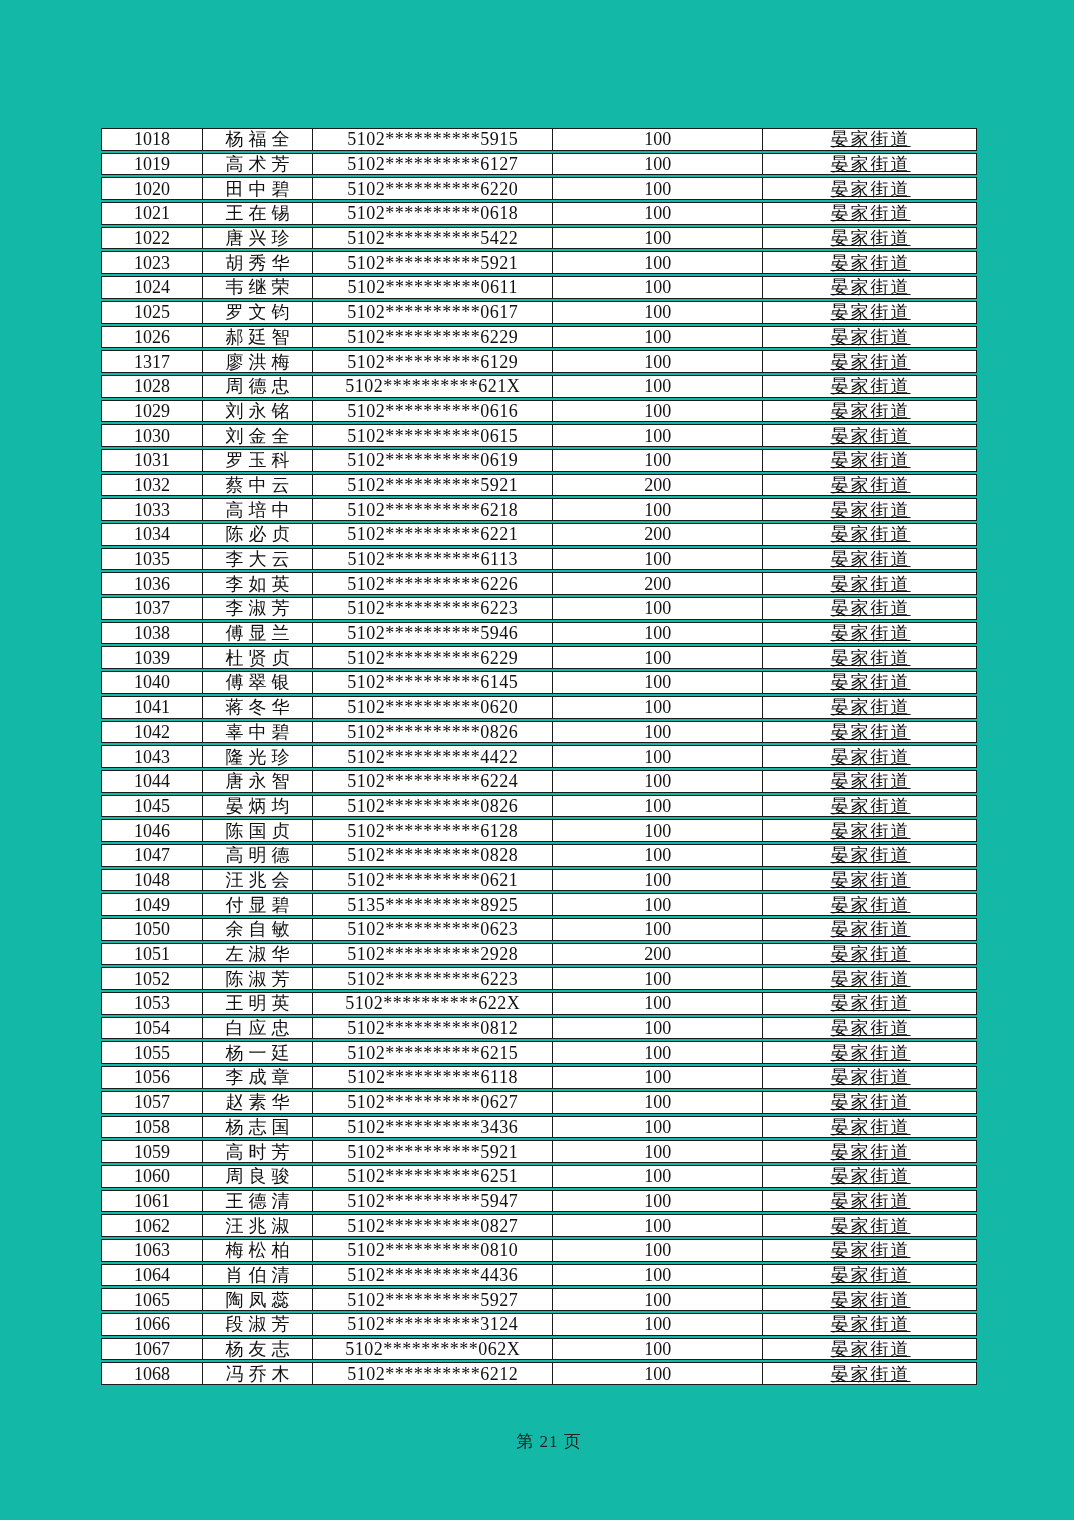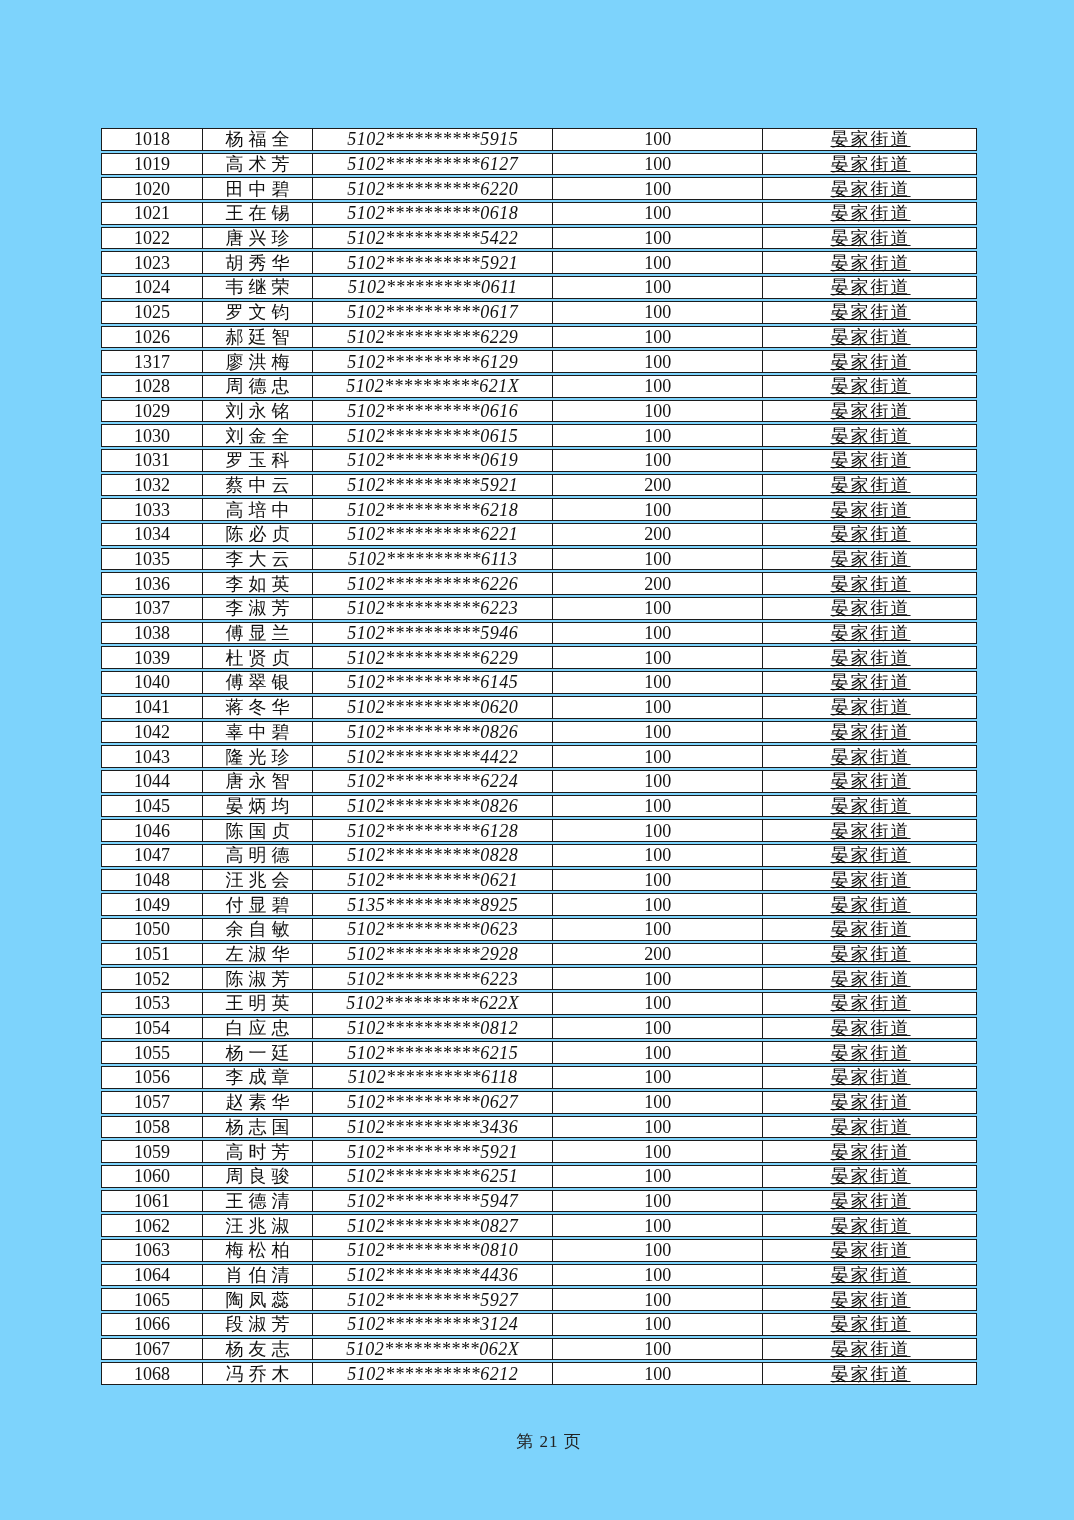--- a/index.html
+++ b/index.html
@@ -11,21 +11,21 @@
     width: 1074px;
     height: 1520px;
     position: relative;
     font-family: "Liberation Serif", "DejaVu Serif", serif;
     color: #111111;
     overflow: hidden;
   }
   .page {
     position: absolute;
     inset: 0;
-    background: #7dd3fc;
+    background: #14b8a6;
   }
   .table-wrap {
     position: absolute;
     left: 101px;
     top: 128px;
     width: 876px;
   }
   .row {
     display: flex;
     box-sizing: border-box;
@@ -41,21 +41,21 @@
     justify-content: center;
     border-right: 1.6px solid #1c1c1c;
     font-size: 18px;
     line-height: 1;
     white-space: nowrap;
     overflow: hidden;
   }
   .cell:last-child { border-right: none; text-decoration: underline; }
   .c0 { width: 11.55%; }
   .c1 { width: 12.6%;  letter-spacing: 5px; text-indent: 5px; }
-  .c2 { width: 27.5%;  letter-spacing: 0.5px; font-style: italic; }
+  .c2 { width: 27.5%;  letter-spacing: 0.5px; }
   .c3 { width: 24.0%; }
   .c4 { width: 24.35%; letter-spacing: 2px; text-indent: 2px; }
   .footer {
     position: absolute;
     left: 12px;
     top: 1430px;
     width: 100%;
     text-align: center;
     font-size: 17px;
     letter-spacing: 1px;

